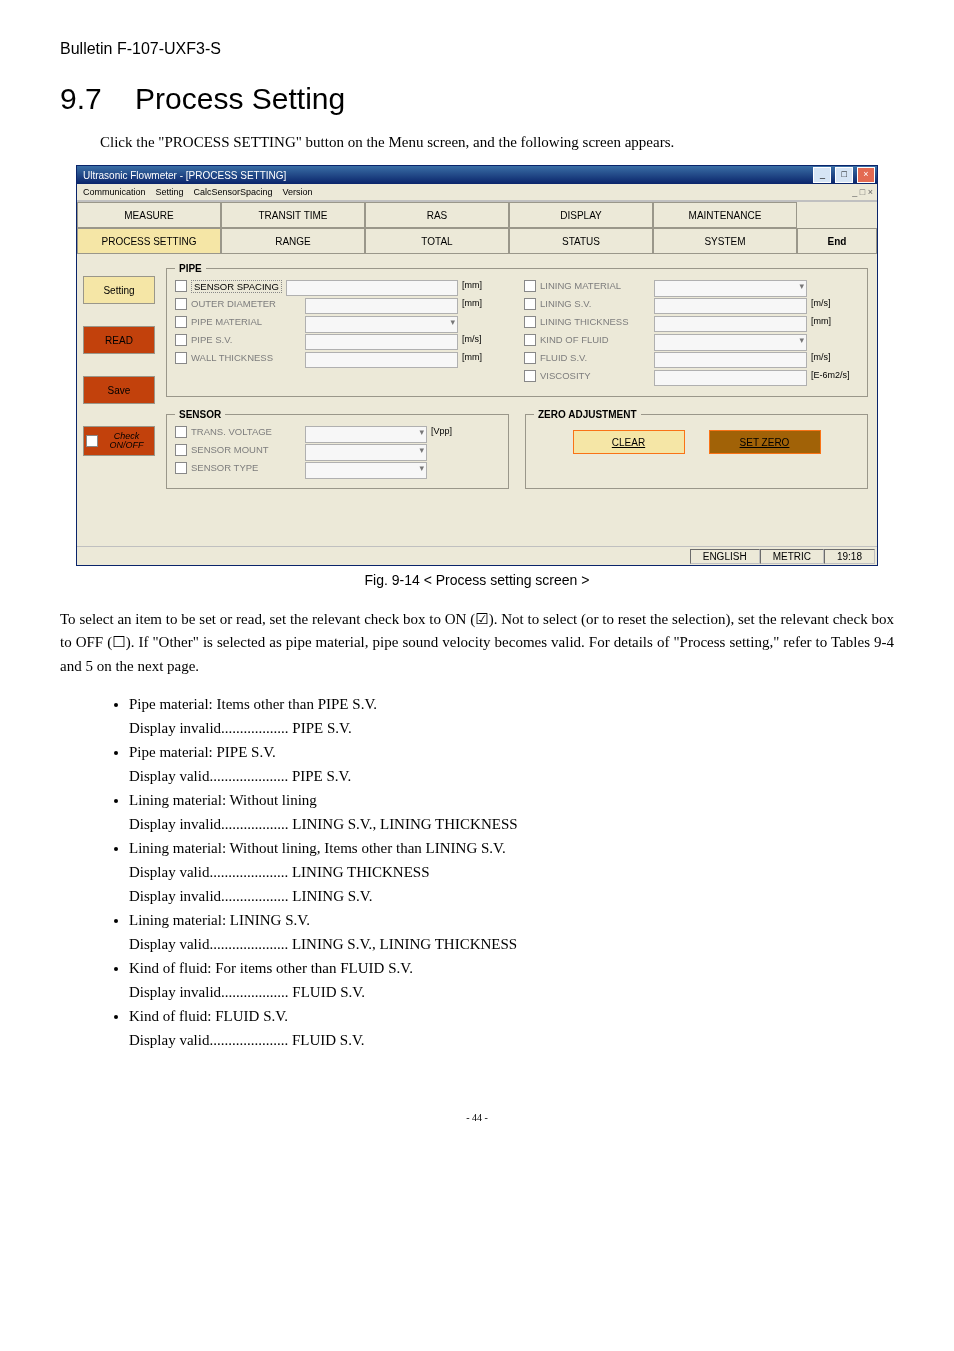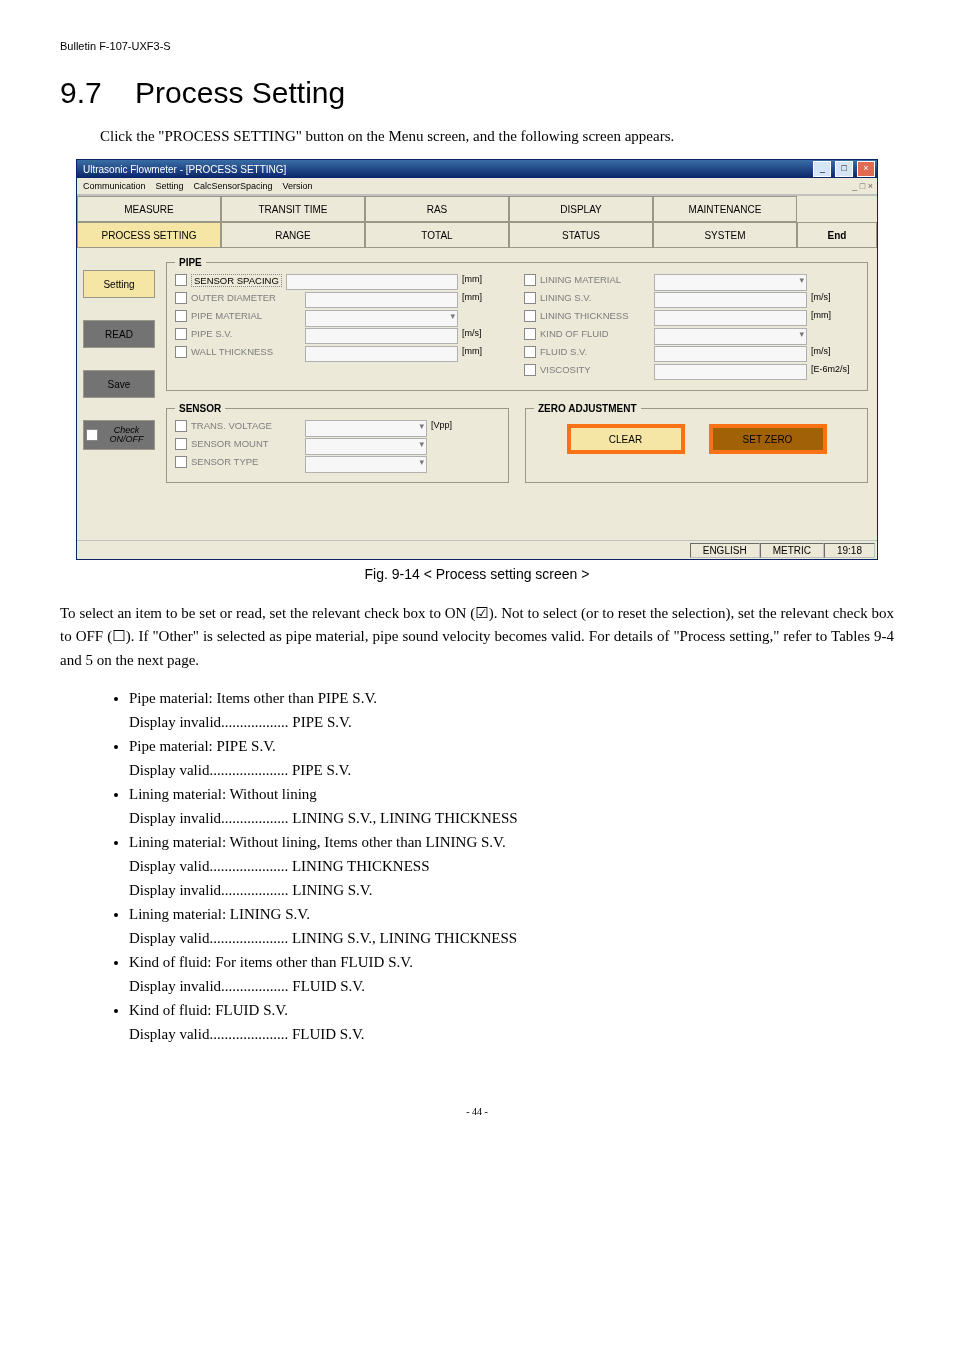--- a/index.html
+++ b/index.html
@@ -6,21 +6,21 @@
     font-family: "Times New Roman", serif;
     background: #fff;
     margin: 0;
     padding: 40px 60px;
     width: 954px;
     box-sizing: border-box;
     color: #000;
   }
   .bulletin {
     font-family: Arial, Helvetica, sans-serif;
-    font-size: 11px;
+    font-size: 16px;
     margin-bottom: 10px;
   }
   h1.section {
     font-family: Arial, Helvetica, sans-serif;
     font-weight: normal;
     font-size: 30px;
     margin: 24px 0 18px 0;
   }
   .lead {
     font-size: 15px;
@@ -138,21 +138,21 @@
   .sidecol {
     width: 72px;
     display: flex;
     flex-direction: column;
     gap: 22px;
     padding-top: 16px;
   }
   .sidebtn {
     height: 26px;
     border: 1px solid #9a978a;
-    background: #737373;
+    background: #c2410c;
     display: flex;
     align-items: center;
     justify-content: center;
     font-size: 10px;
   }
   .sidebtn.setting { background: #f5e6a6; }
   .sidebtn.small {
     height: 24px;
     font-size: 9px;
     font-style: italic;
@@ -242,27 +242,28 @@
     font-size: 9px;
     color: #777;
   }
   .lower {
     display: grid;
     grid-template-columns: 1fr 1fr;
     gap: 10px;
   }
   .zbtn {
     height: 22px;
-    border: 4px solid #f97316;
+    border: 1px solid #f97316;
     background: #f5e6a6;
     display: flex;
     align-items: center;
     justify-content: center;
     font-size: 10px;
     width: 110px;
+    text-decoration: underline;
   }
   .statusbar {
     height: 18px;
     border-top: 1px solid #c0c0c0;
     background: #ece9d8;
     display: flex;
     justify-content: flex-end;
     align-items: center;
     gap: 0;
     font-size: 10px;

